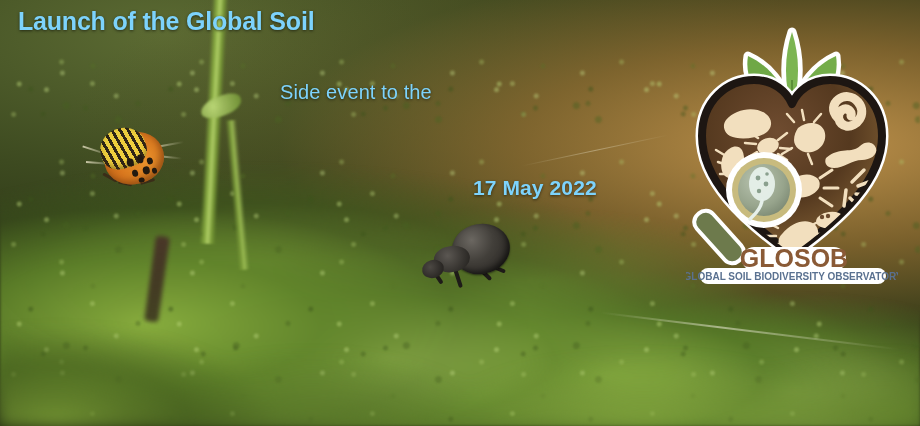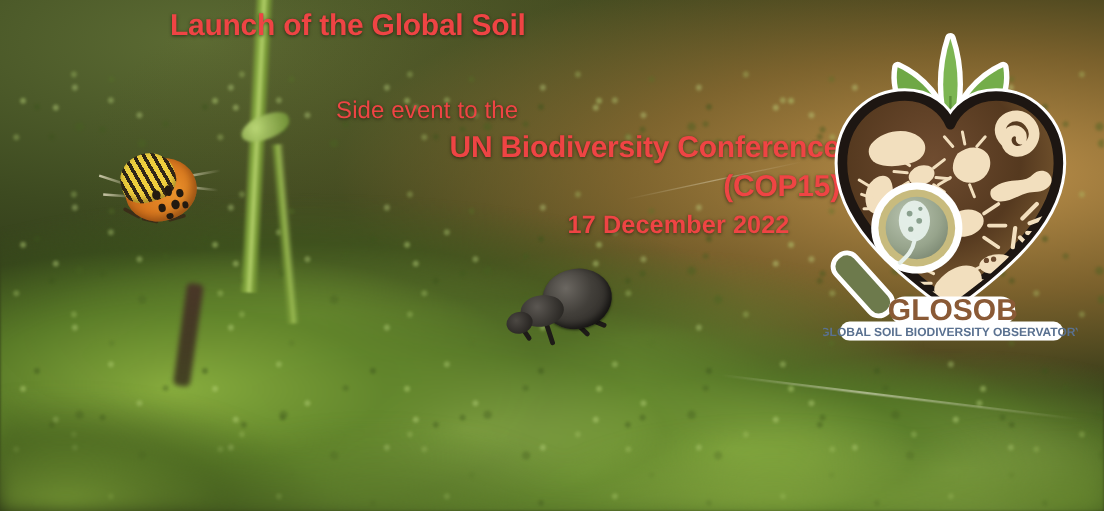--- a/index.html
+++ b/index.html
@@ -128,21 +128,21 @@
     transform:rotate(-12deg);
   }
   .bug2 .head{
     position:absolute;left:4px;top:38px;width:22px;height:18px;border-radius:50%;
     background:radial-gradient(circle at 40% 36%, #4c4843 0%, #2a2724 70%);
     transform:rotate(-14deg);
   }
   .bug2 .leg{position:absolute;background:#1e1b18;border-radius:2px;}
 
   
-  .txt{position:absolute;color:#ef4444;text-shadow:0 1px 3px rgba(0,0,0,.55);text-align:right;}
+  .txt{position:absolute;color:#7dd3fc;text-shadow:0 1px 3px rgba(0,0,0,.55);}
   #title{
     left:18px;top:6px;width:420px;font-size:25px;font-weight:bold;line-height:1.26;
     letter-spacing:-.2px;
   }
   #sub-small{
     left:280px;top:80px;font-size:20px;font-weight:normal;line-height:1.2;letter-spacing:.1px;
   }
   #sub-big{
     left:280px;top:108px;width:420px;font-size:25px;font-weight:bold;line-height:1.26;letter-spacing:-.2px;
   }
@@ -201,26 +201,22 @@
     <div class="thorax"></div>
     <div class="head"></div>
   </div>
 
   <div class="txt" id="title">
     <div>Launch of the Global Soil</div>
   </div>
 
   <div class="txt" id="sub-small">Side event to the</div>
 
-  <div class="txt" id="sub-big">
-    <div>UN Biodiversity Conference</div>
-    <div>(COP15)</div>
-  </div>
-
-  <div class="txt" id="date">17 December 2022</div>
+
+  <div class="txt" id="date">17 May 2022</div>
 
   <div id="logo">
     <svg viewBox="0 0 212 262" xmlns="http://www.w3.org/2000/svg">
       <defs>
         <radialGradient id="soil" cx="42%" cy="30%" r="78%">
           <stop offset="0%" stop-color="#6f4c30"></stop>
           <stop offset="52%" stop-color="#55391f"></stop>
           <stop offset="100%" stop-color="#8c6a3a"></stop>
         </radialGradient>
         <radialGradient id="lens" cx="38%" cy="32%" r="72%">

